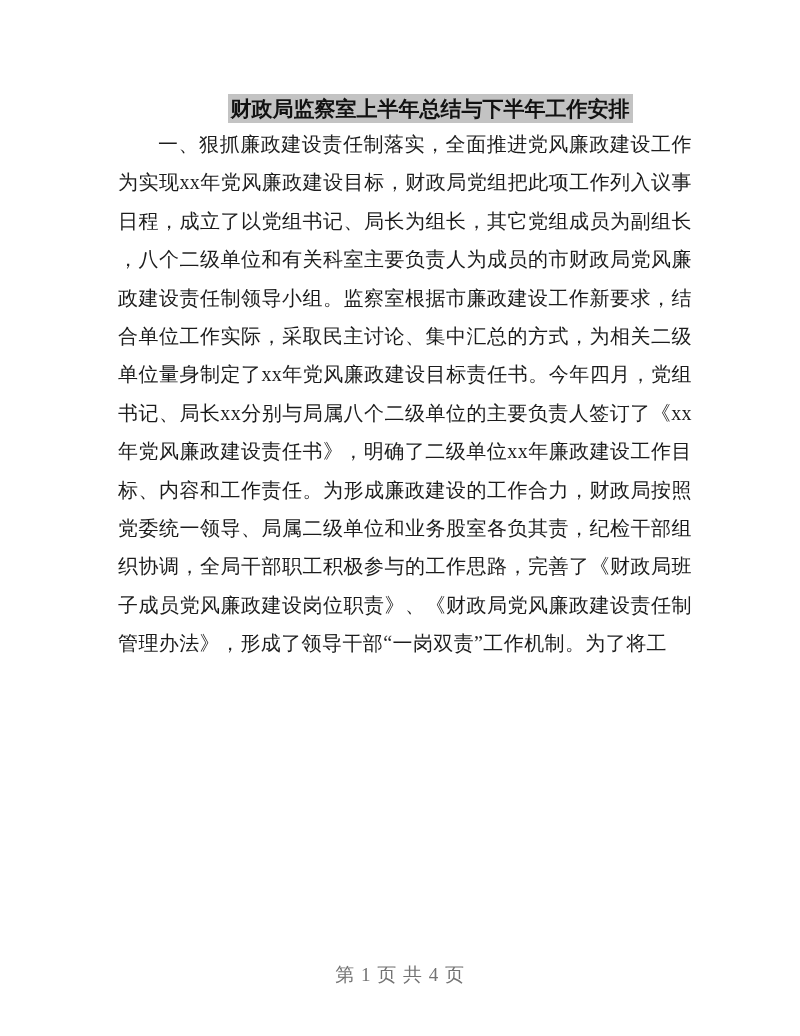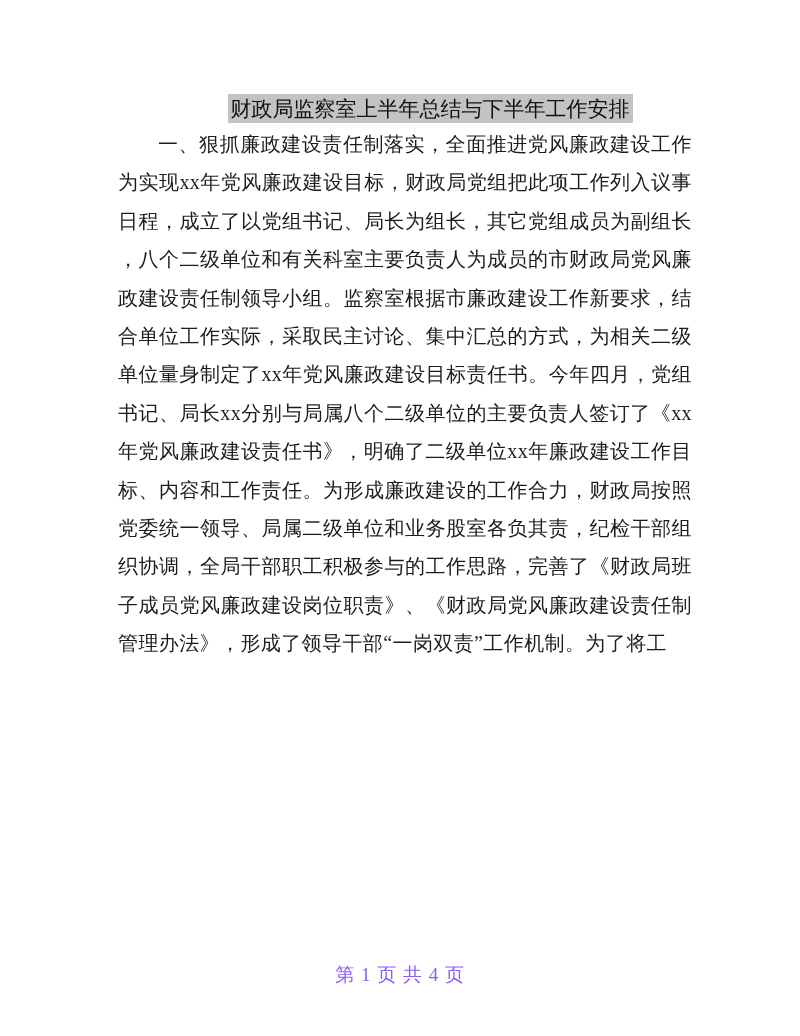--- a/index.html
+++ b/index.html
@@ -24,21 +24,21 @@
     left: 0;
     width: 800px;
     text-align: center;
     white-space: nowrap;
   }
   .doc-title {
     display: inline-block;
     margin-left: 60px;            
     background: #c3c3c3;          
     font-family: "Liberation Sans", "DejaVu Sans", sans-serif;
-    font-weight: normal;
+    font-weight: bold;
     font-size: 21px;
     line-height: 29px;
     padding: 0 3px;
     letter-spacing: 0px;
     color: #111111;
   }
   .doc-body {
     position: absolute;
     top: 125px;
     left: 118px;
@@ -59,21 +59,21 @@
   }
   .page-footer {
     position: absolute;
     top: 960px;
     left: 0;
     width: 800px;
     text-align: center;
     font-size: 19px;
     line-height: 30px;
     letter-spacing: 1px;
-    color: #8b5cf6;
+    color: #737373;
   }
 </style>
 </head>
 <body>
 
 <div class="page">
 
   <div class="title-row">
     <span class="doc-title">财政局监察室上半年总结与下半年工作安排</span>
   </div>

